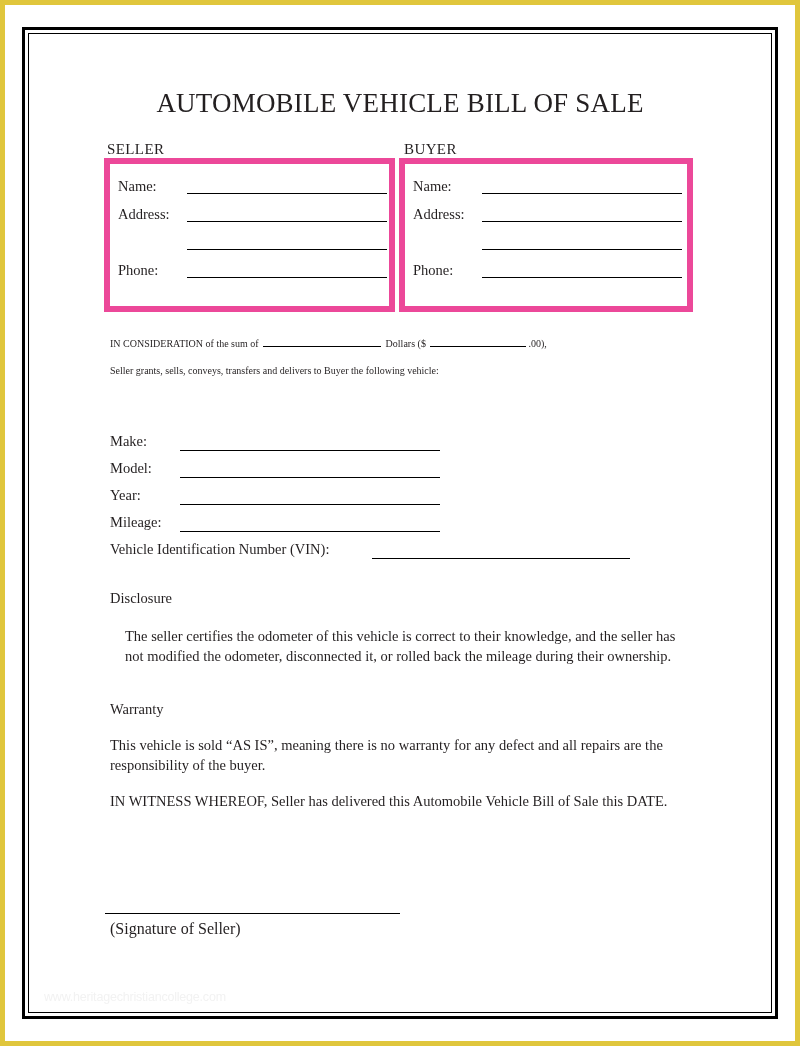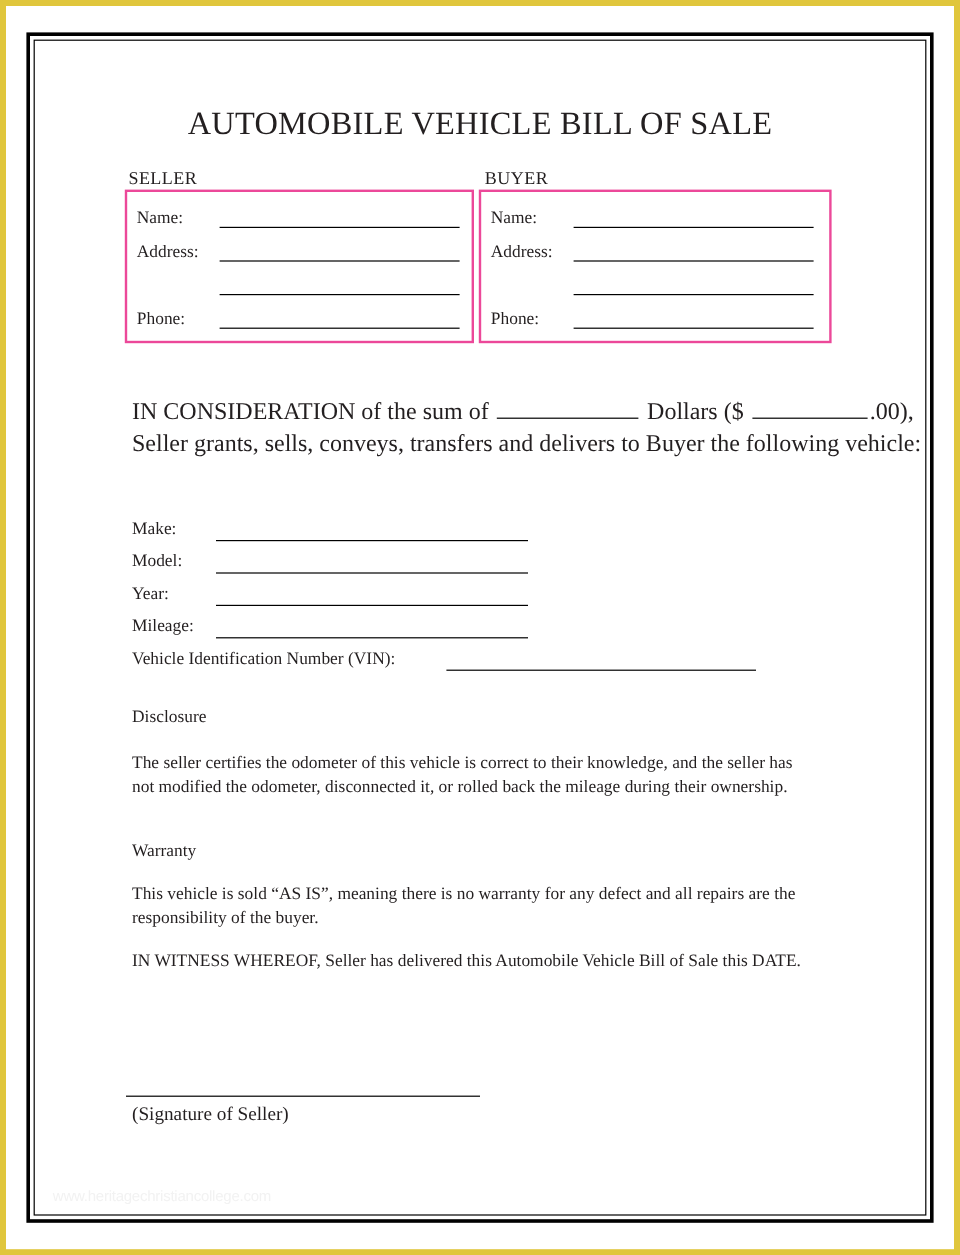--- a/index.html
+++ b/index.html
@@ -88,23 +88,23 @@
     font-weight: normal;
     letter-spacing: 0.4px;
   }
   .party-heading.seller { left: 107px; }
   .party-heading.buyer  { left: 404px; }
 
   
   .party-box {
     position: absolute;
     top: 158px;
-    height: 128px;
-    box-sizing: border-box;
-    border: 2px solid #ec4899;
+    height: 154px;
+    box-sizing: border-box;
+    border: 6px solid #ec4899;
     text-align: right;
   }
   .party-box.seller { left: 104px; width: 291px; }
   .party-box.buyer  { left: 399px; width: 294px; }
 
   .field-row {
     position: absolute;
     left: 0;
     width: 100%;
     height: 20px;
@@ -122,21 +122,21 @@
     height: 0;
     border-bottom: 1.6px solid #000000;
   }
 
   
   .consideration {
     position: absolute;
     left: 110px;
     top: 330px;
     width: 580px;
-    font-size: 20px;
+    font-size: 10px;
     line-height: 27px;
   }
   .consideration .line { white-space: nowrap; }
   .blank {
     display: inline-block;
     border-bottom: 1.4px solid #000000;
     height: 13px;
     vertical-align: baseline;
     margin: 0 2px;
   }
@@ -294,21 +294,21 @@
         <span class="veh-label">Mileage:</span>
         <span class="veh-rule" style="left:70px; width:260px;"></span>
       </div>
       <div class="veh-row">
         <span class="veh-label">Vehicle Identification Number (VIN):</span>
         <span class="veh-rule" style="left:262px; width:258px;"></span>
       </div>
     </div>
 
     <div class="sec-heading" style="top:590px;">Disclosure</div>
-    <div class="sec-para" style="top:627px;">The seller certifies the odometer of this vehicle is correct to their knowledge, and the seller has not modified the odometer, disconnected it, or rolled back the mileage during their ownership.</div>
+    <div class="sec-para" style="top:627px;margin-left:15px;">The seller certifies the odometer of this vehicle is correct to their knowledge, and the seller has not modified the odometer, disconnected it, or rolled back the mileage during their ownership.</div>
 
     <div class="sec-heading" style="top:701px;">Warranty</div>
     <div class="sec-para" style="top:736px;">This vehicle is sold “AS IS”, meaning there is no warranty for any defect and all repairs are the responsibility of the buyer.</div>
 
     <div class="sec-para" style="top:792px;">IN WITNESS WHEREOF, Seller has delivered this Automobile Vehicle Bill of Sale this DATE.</div>
 
     <div class="sig-rule"></div>
     <div class="sig-caption">(Signature of Seller)</div>
 
     <div class="watermark">www.heritagechristiancollege.com</div>

